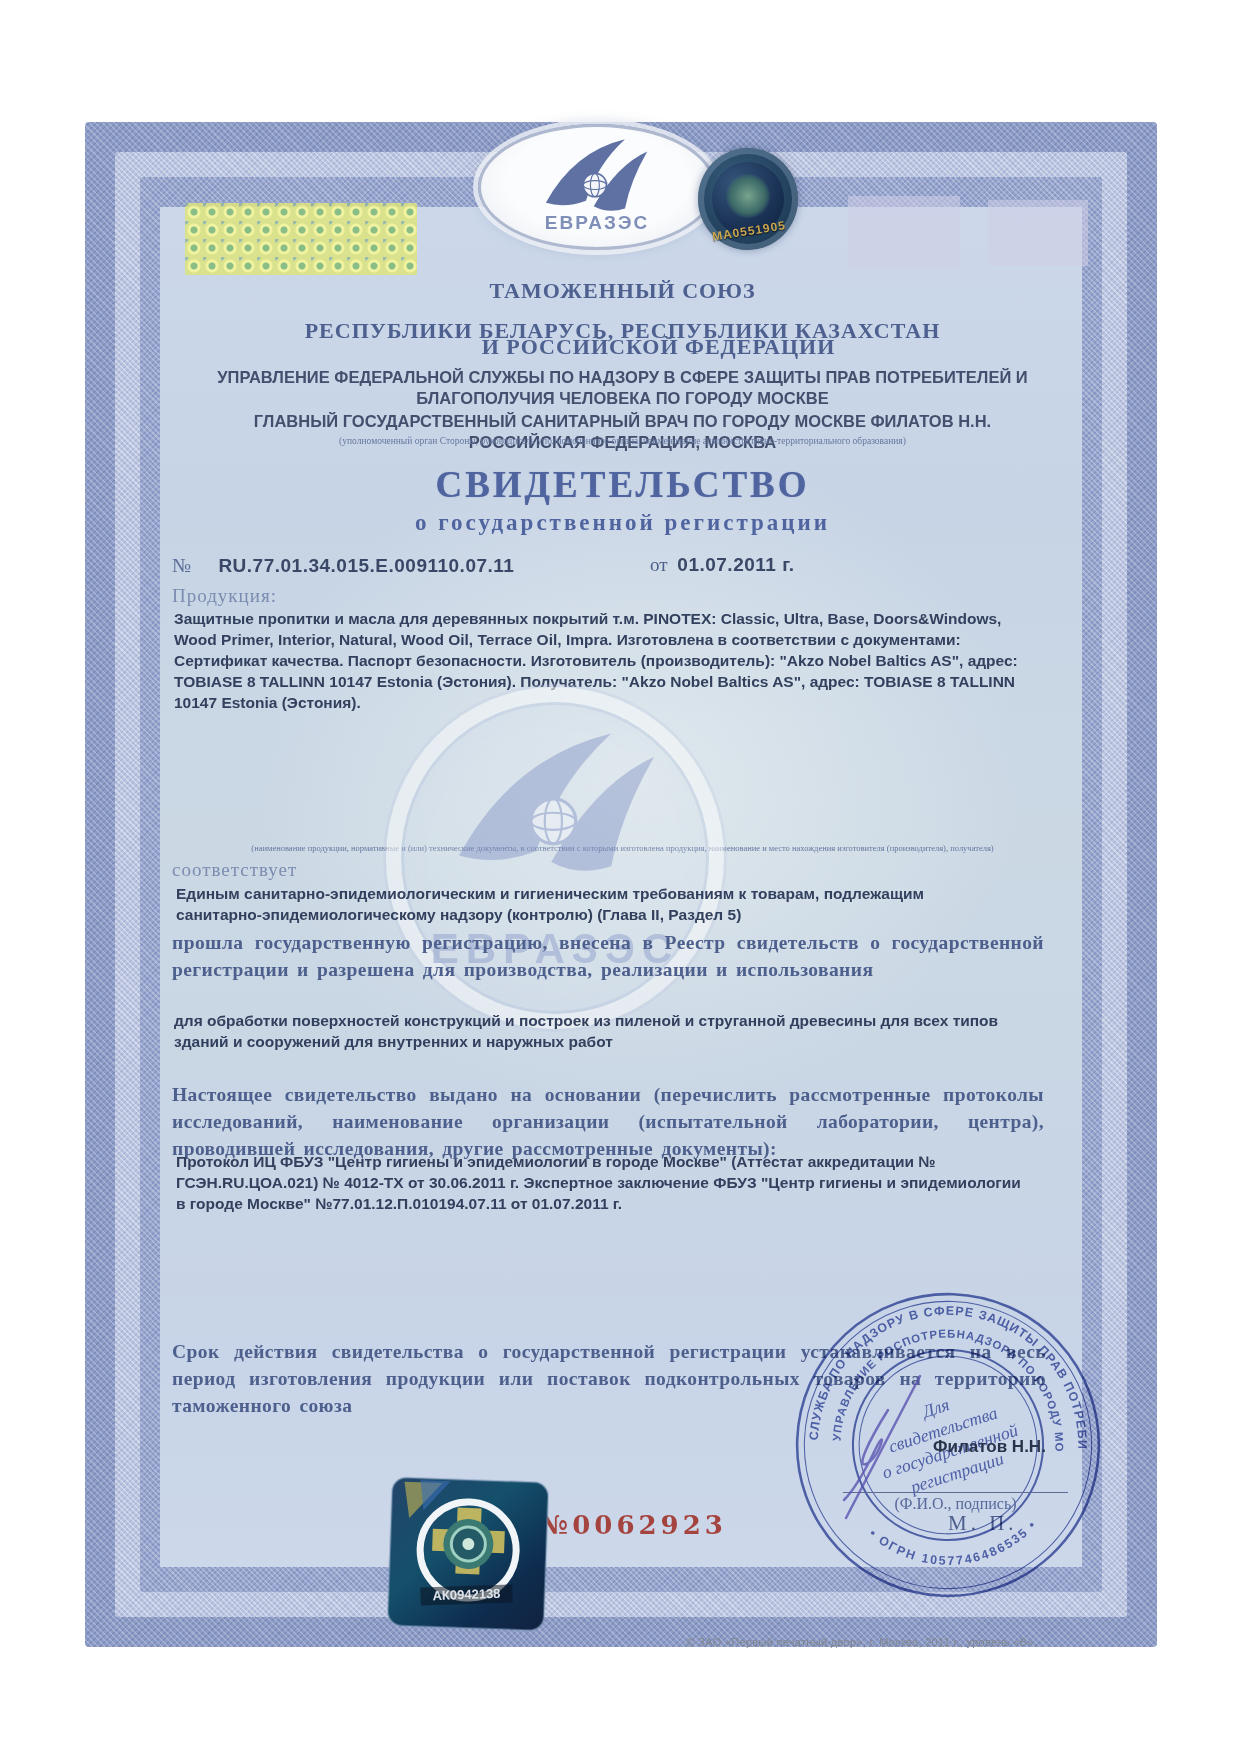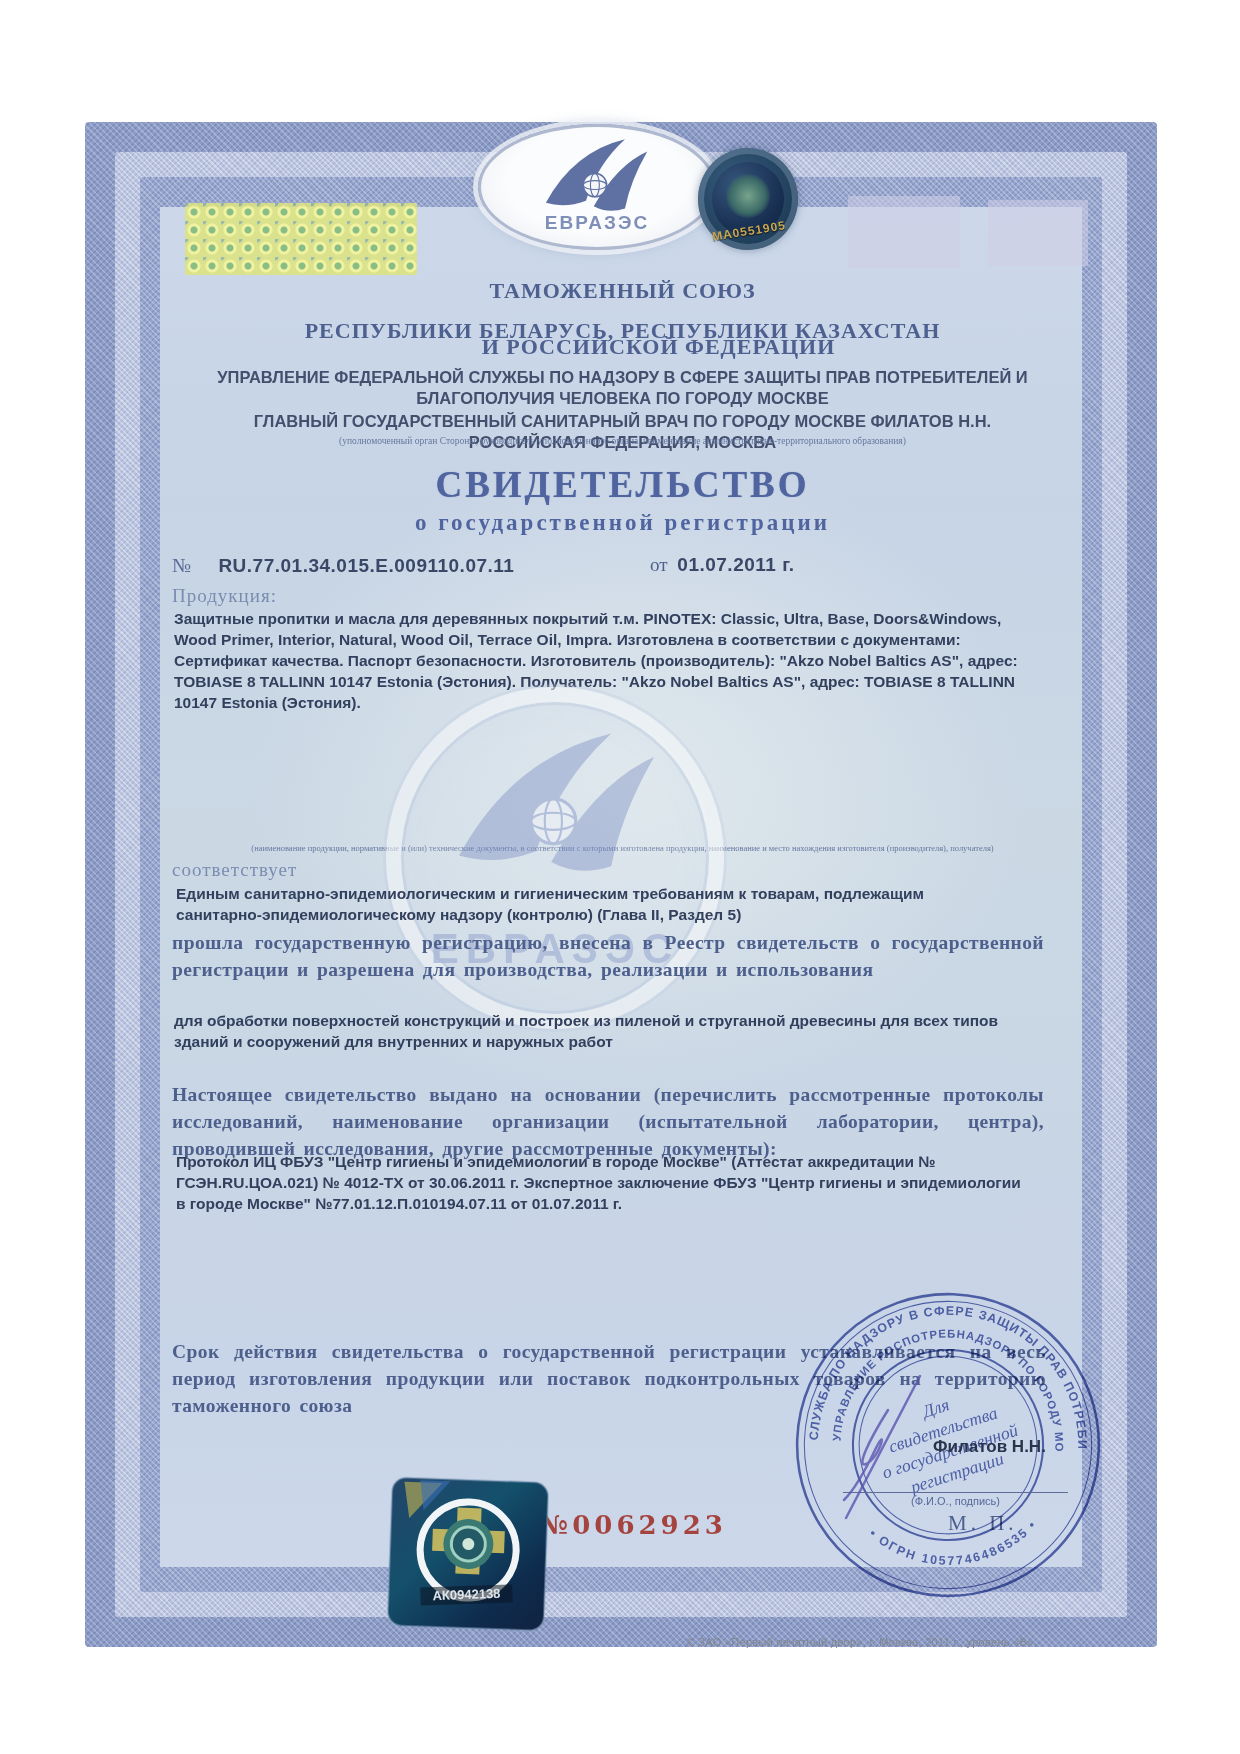--- a/index.html
+++ b/index.html
@@ -102,22 +102,22 @@
   .reg-par{top:722px;left:12px;width:872px;z-index:2;}
   .usage-text{top:803px;left:14px;width:860px;z-index:2;}
   .basis-par{top:874px;left:12px;width:872px;}
   .basis-docs{top:944px;left:16px;width:848px;}
   .validity-par{top:1131px;left:12px;width:874px;}
   .sign-note{top:1225px;left:12px;width:448px;font-size:16.5px;line-height:23px;word-spacing:2px;}
   .serial{top:1303px;left:380px;font-family:"DejaVu Serif",serif;font-size:26px;letter-spacing:4px;
       color:#a5443e;font-weight:bold;z-index:5;}
   .signatory{top:1230px;left:773px;font-size:17px;font-weight:bold;color:#28334c;z-index:6;}
   .sig-line{top:1285px;left:683px;width:225px;border-top:1.5px solid #5c6c96;z-index:5;}
-  .sig-cap{top:1288px;left:683px;width:225px;text-align:center;font-family:Liberation Sans, sans-serif;
-      font-size:11px;color:#57689a;z-index:5;}
+  .sig-cap{top:1288px;left:683px;width:225px;text-align:center;font-family:Liberation Serif, serif;
+      font-size:16px;color:#57689a;z-index:5;}
   .mp{top:1304px;left:788px;font-family:"Liberation Serif",serif;font-size:21px;color:#4d5f8c;
       letter-spacing:4px;z-index:3;}
 
   
   .stamp{left:633px;top:1083px;width:310px;height:310px;z-index:4;opacity:.85;mix-blend-mode:multiply;
       transform:rotate(2deg);}
   .scribble{left:668px;top:1165px;width:110px;height:150px;z-index:6;opacity:.8;}
 
   
   .holo-bottom{left:228px;top:1271px;width:160px;height:152px;z-index:7;transform:rotate(2deg);}

